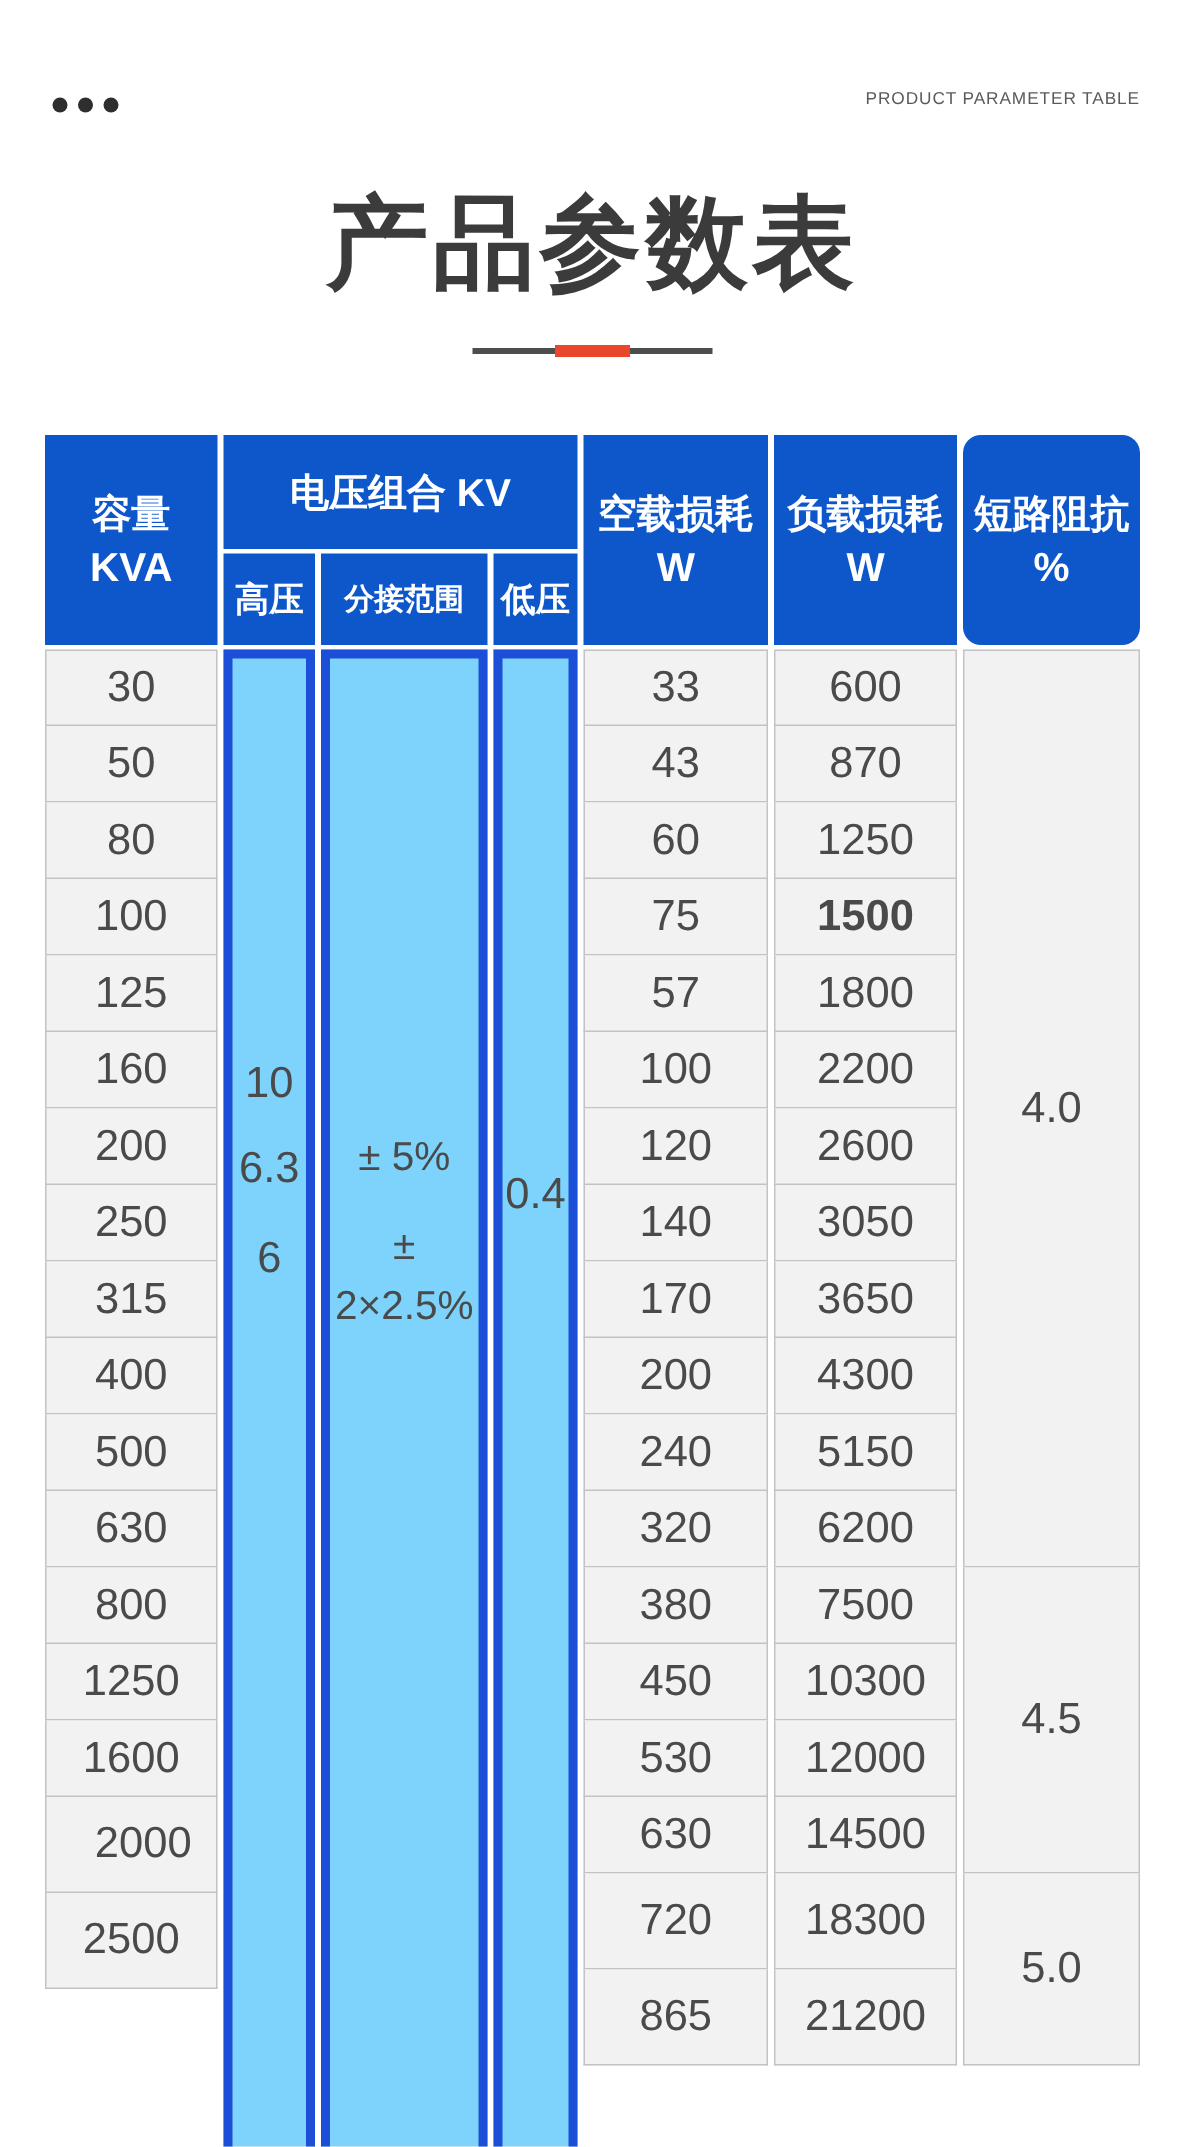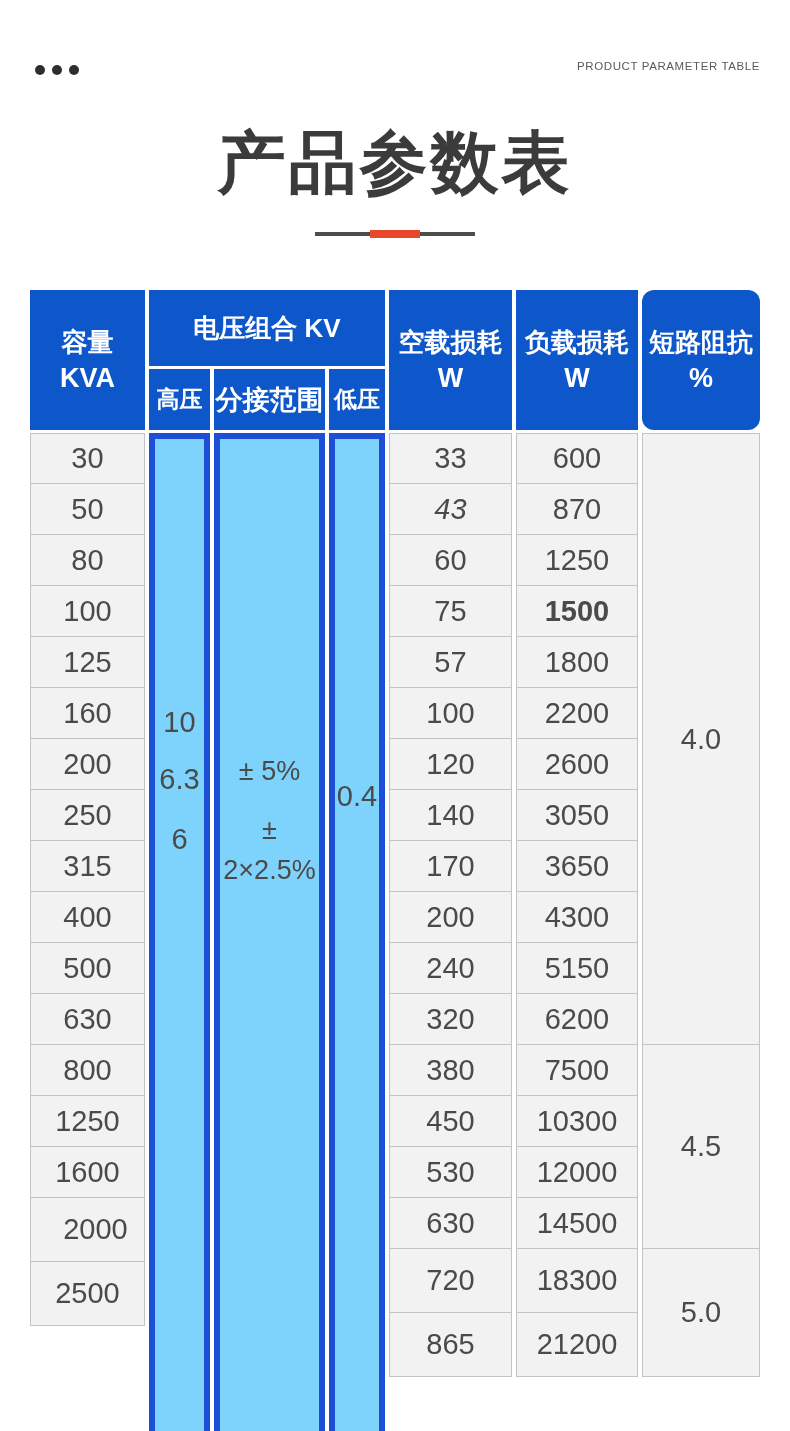--- a/index.html
+++ b/index.html
@@ -71,21 +71,21 @@
     align-items: center;
     justify-content: center;
     font-weight: 700;
     text-align: center;
   }
   .hcell .ln { font-size: 26px; line-height: 36px; }
   .hcell .ln2 { font-size: 27px; line-height: 36px; }
   .h-capacity  { grid-column: 1; grid-row: 1 / 3; }
   .h-combo     { grid-column: 2 / 5; grid-row: 1; font-size: 26px; }
   .h-hv        { grid-column: 2; grid-row: 2; font-size: 23px; }
-  .h-tap       { grid-column: 3; grid-row: 2; font-size: 27px; text-align: center; }
+  .h-tap       { grid-column: 3; grid-row: 2; font-size: 20px; text-align: center; }
   .h-lv        { grid-column: 4; grid-row: 2; font-size: 23px; }
   .h-noload    { grid-column: 5; grid-row: 1 / 3; }
   .h-load      { grid-column: 6; grid-row: 1 / 3; }
   .h-imp       { grid-column: 7; grid-row: 1 / 3; border-radius: 12px; }
   .body-grid {
     display: grid;
     grid-template-columns: 115px 61px 111px 56px 123px 122px 118px;
     column-gap: 4px;
     margin-top: 3px;
   }
@@ -199,21 +199,21 @@
           <div class="m-line tap" style="top: 371px;">± 2×2.5%</div>
         </div>
     </div>
     <div class="bcol">
       <div class="merged-cell" id="cell-lv">
           <div class="m-line" style="top: 337px;">0.4</div>
         </div>
     </div>
     <div class="bcol" id="col-noload">
         <div class="cell" style="height: 51px;">33</div>
-        <div class="cell" style="height: 51px; font-style: italic;">43</div>
+        <div class="cell" style="height: 51px;">43</div>
         <div class="cell" style="height: 51px;">60</div>
         <div class="cell" style="height: 51px;">75</div>
         <div class="cell" style="height: 51px;">57</div>
         <div class="cell" style="height: 51px;">100</div>
         <div class="cell" style="height: 51px;">120</div>
         <div class="cell" style="height: 51px;">140</div>
         <div class="cell" style="height: 51px;">170</div>
         <div class="cell" style="height: 51px;">200</div>
         <div class="cell" style="height: 51px;">240</div>
         <div class="cell" style="height: 51px;">320</div>

